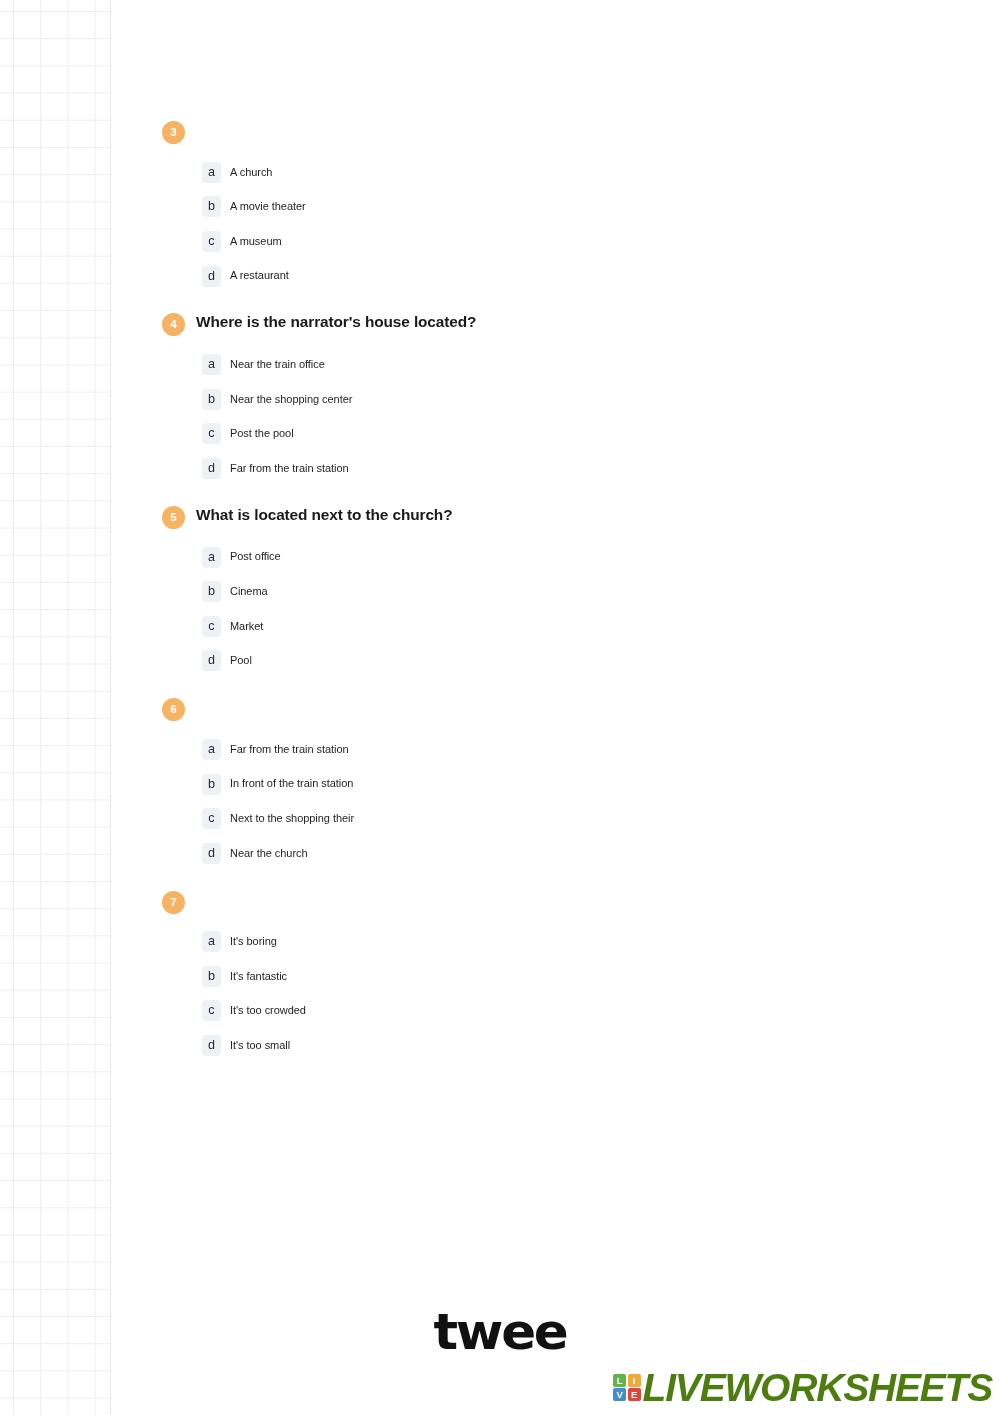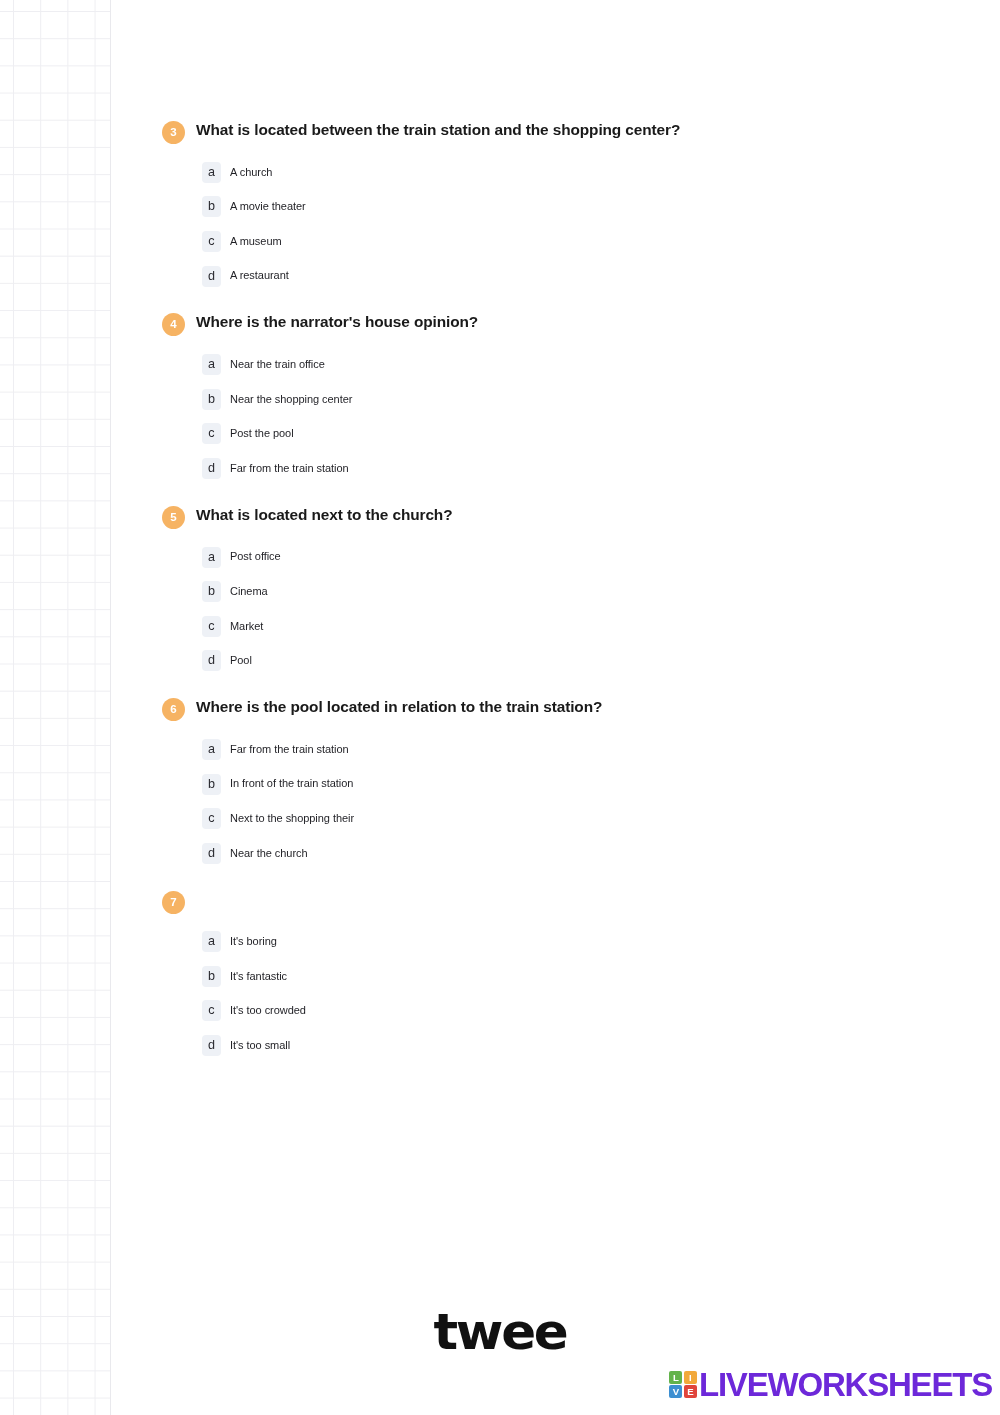--- a/index.html
+++ b/index.html
@@ -171,41 +171,41 @@
     text-align: center;
     font-family: "Liberation Sans", sans-serif;
   }
 
   .lw-tile.green  { background: #63b34b; }
   .lw-tile.yellow { background: #f2a93b; }
   .lw-tile.blue   { background: #3d8fd1; }
   .lw-tile.red    { background: #e0453c; }
 
   .lw-wordmark {
-    font-size: 33px;
-    font-weight: 700;
-    color: #6d28d9;
+    font-size: 39px;
+    font-weight: 700;
+    color: #4d7c0f;
     letter-spacing: -1.2px;
     line-height: 1;
     font-family: "Liberation Sans", sans-serif;
+    font-style: italic;
   }
 </style>
 </head>
 <body>
 
 <div class="page">
 
   <div class="margin-strip"></div>
   <div class="margin-divider"></div>
 
   <div class="content">
       <div class="question-block">
         <div class="question-row">
           <div class="q-badge">3</div>
-          <div class="q-text">What is located between the train station and the shopping center?</div>
         </div>
         <ul class="options">
           <li class="option-row">
             <span class="opt-badge">a</span>
             <span class="opt-text">A church</span>
           </li>
           <li class="option-row">
             <span class="opt-badge">b</span>
             <span class="opt-text">A movie theater</span>
           </li>
@@ -215,21 +215,21 @@
           </li>
           <li class="option-row">
             <span class="opt-badge">d</span>
             <span class="opt-text">A restaurant</span>
           </li>
         </ul>
       </div>
       <div class="question-block">
         <div class="question-row">
           <div class="q-badge">4</div>
-          <div class="q-text">Where is the narrator's house opinion?</div>
+          <div class="q-text">Where is the narrator's house located?</div>
         </div>
         <ul class="options">
           <li class="option-row">
             <span class="opt-badge">a</span>
             <span class="opt-text">Near the train office</span>
           </li>
           <li class="option-row">
             <span class="opt-badge">b</span>
             <span class="opt-text">Near the shopping center</span>
           </li>
@@ -263,21 +263,20 @@
           </li>
           <li class="option-row">
             <span class="opt-badge">d</span>
             <span class="opt-text">Pool</span>
           </li>
         </ul>
       </div>
       <div class="question-block">
         <div class="question-row">
           <div class="q-badge">6</div>
-          <div class="q-text">Where is the pool located in relation to the train station?</div>
         </div>
         <ul class="options">
           <li class="option-row">
             <span class="opt-badge">a</span>
             <span class="opt-text">Far from the train station</span>
           </li>
           <li class="option-row">
             <span class="opt-badge">b</span>
             <span class="opt-text">In front of the train station</span>
           </li>

